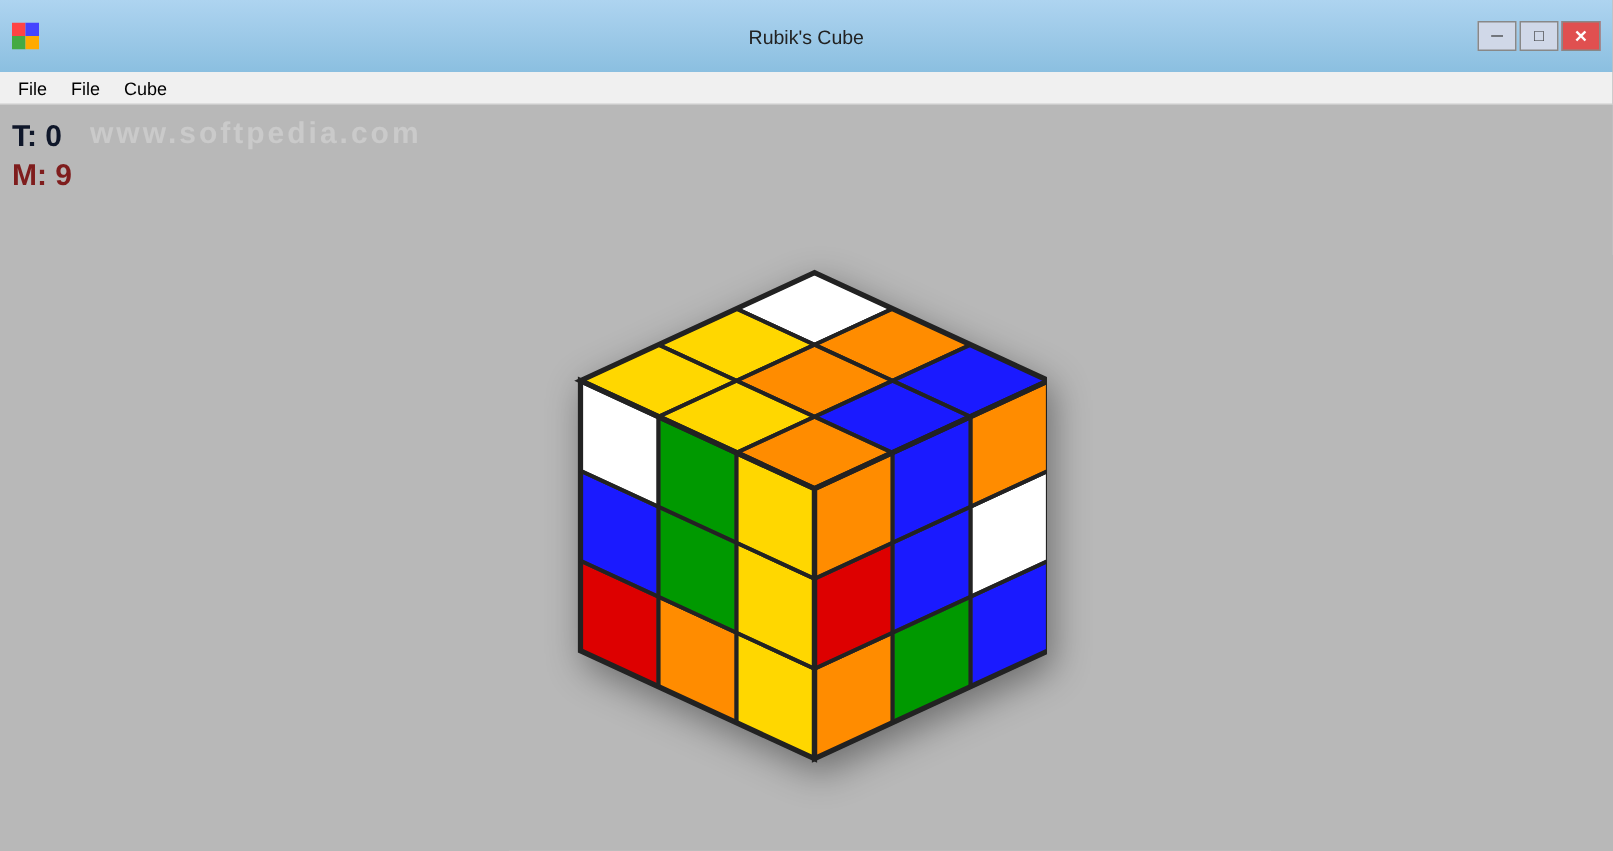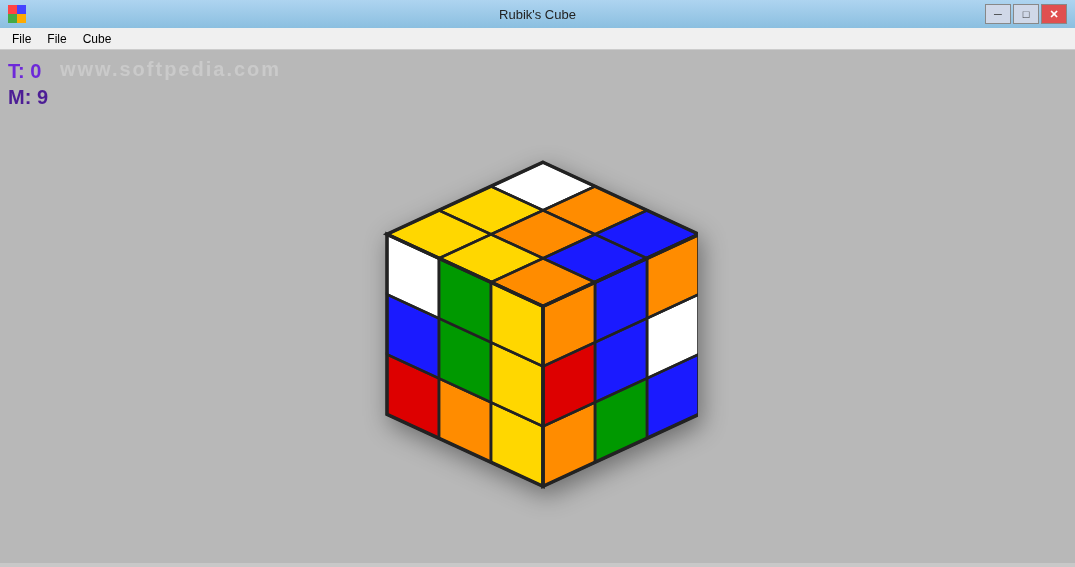--- a/index.html
+++ b/index.html
@@ -7,21 +7,21 @@
     body {
       width: 1075px;
       height: 567px;
       background: #c8c8c8;
       font-family: 'Segoe UI', Tahoma, sans-serif;
       overflow: hidden;
     }
 
     .title-bar {
       background: linear-gradient(to bottom, #aed4f0, #8bbfe0);
-      height: 28px;
+      height: 48px;
       display: flex;
       align-items: center;
       justify-content: space-between;
       padding: 0 8px;
       user-select: none;
     }
 
     .title-bar-left {
       display: flex;
       align-items: center;
@@ -99,30 +99,30 @@
       font-weight: bold;
       letter-spacing: 2px;
     }
 
     .stat-t {
       position: absolute;
       top: 10px;
       left: 8px;
       font-size: 20px;
       font-weight: bold;
-      color: #6d28d9;
+      color: #0f172a;
     }
 
     .stat-m {
       position: absolute;
       top: 36px;
       left: 8px;
       font-size: 20px;
       font-weight: bold;
-      color: #4c1d95;
+      color: #7f1d1d;
     }
 
     .cube-container {
       position: absolute;
       top: 50%;
       left: 50%;
       transform: translate(-50%, -48%);
     }
 
     

